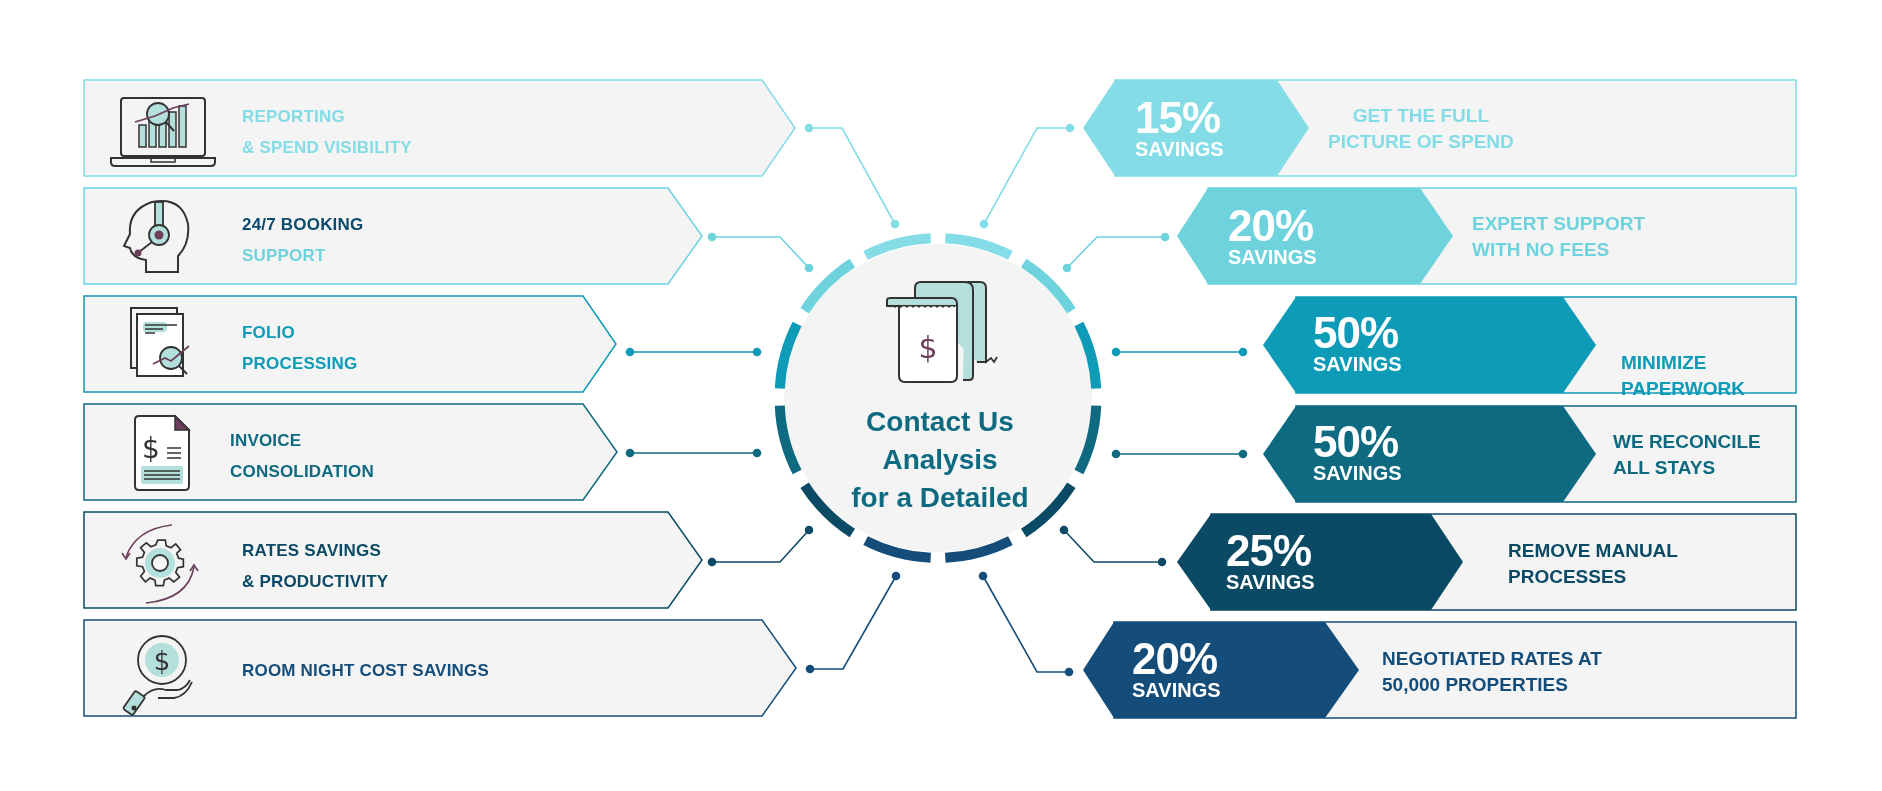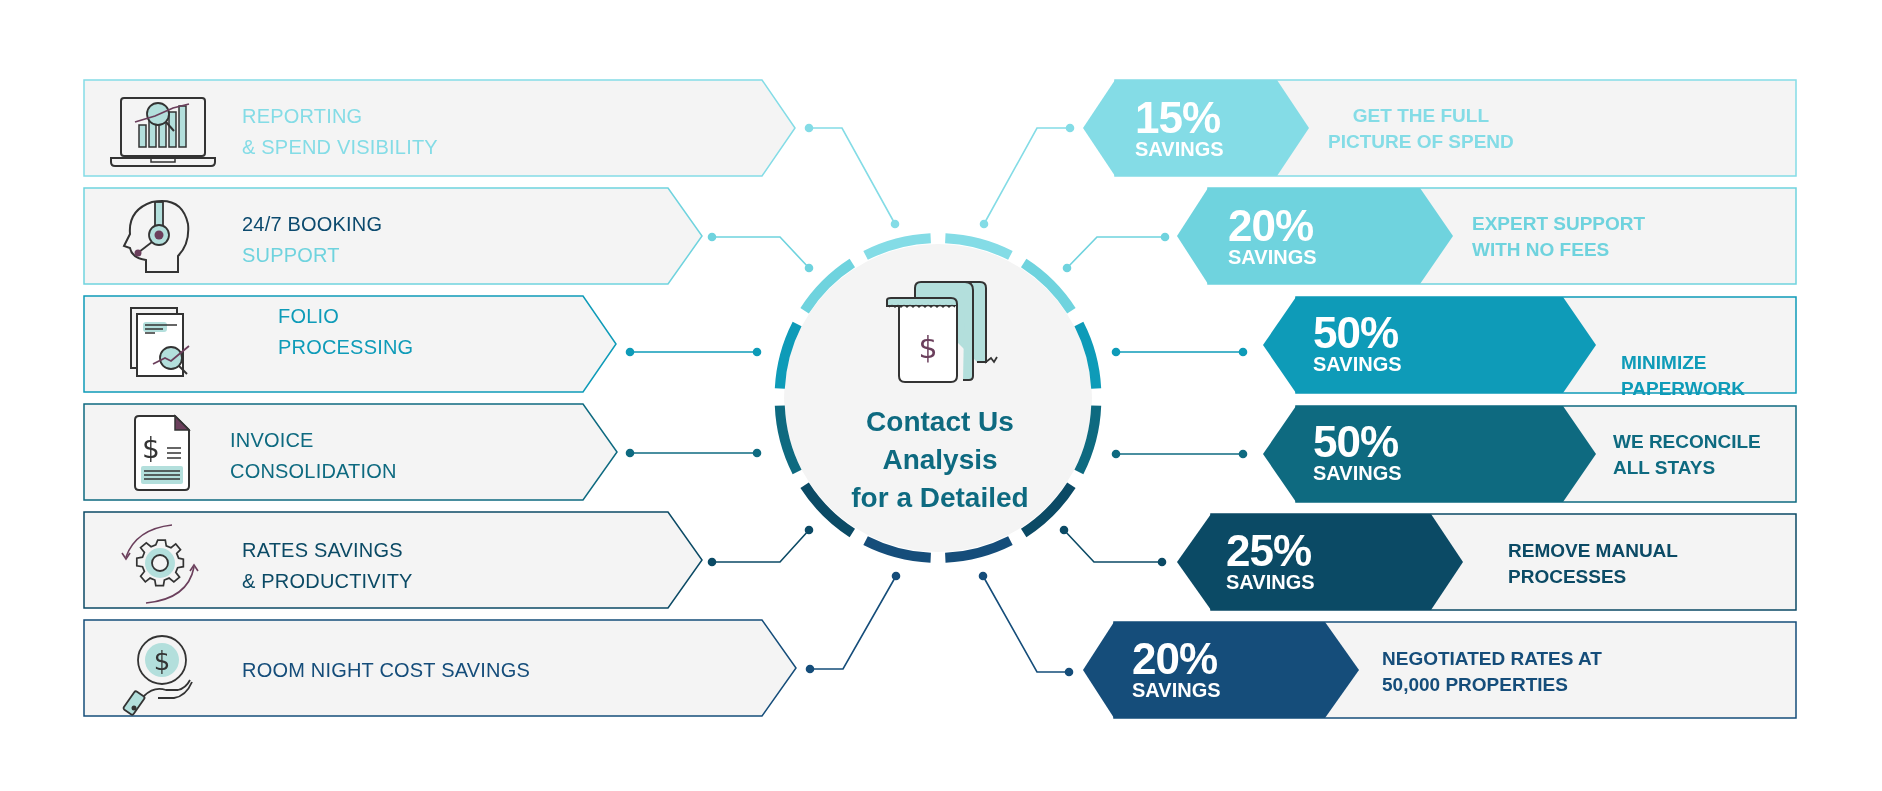--- a/index.html
+++ b/index.html
@@ -1,19 +1,19 @@
 <!DOCTYPE html>
 <html><head>
 <meta charset="utf-8">
 <style>
   html, body { margin: 0; padding: 0; background: #ffffff; }
   body { width: 1882px; height: 791px; position: relative; overflow: hidden; font-family: "Liberation Sans", "DejaVu Sans", sans-serif; }
   #stage { position: absolute; left: 0; top: 0; width: 1882px; height: 791px; }
   svg.layer { position: absolute; left: 0; top: 0; }
-  .feature-label { position: absolute; font-weight: 400; font-size: 20px; line-height: 31px; letter-spacing: 0.2px; white-space: nowrap; }
+  .feature-label { position: absolute; font-weight: 700; font-size: 17px; line-height: 31px; letter-spacing: 0.2px; white-space: nowrap; }
   .benefit-label { position: absolute; font-weight: 700; font-size: 19px; line-height: 26px; white-space: nowrap; }
   .badge-pct { position: absolute; color: #ffffff; font-weight: 700; font-size: 44px; line-height: 40px; letter-spacing: -1px; white-space: nowrap; }
   .badge-sav { position: absolute; color: #ffffff; font-weight: 700; font-size: 20px; line-height: 20px; white-space: nowrap; }
   .center-text { position: absolute; left: 790px; width: 300px; text-align: center; top: 403px; color: #0E6A80; font-weight: 700; font-size: 28px; line-height: 38px; }
   .center-text div { white-space: nowrap; }
 </style>
 </head>
 <body>
 
 <div id="stage">
@@ -229,21 +229,21 @@
   </svg>
 
   <div class="feature-label" style="left:242px; top:101px;">
     <div style="color:#84DCE6">REPORTING</div>
     <div style="color:#84DCE6">&amp; SPEND VISIBILITY</div>
   </div>
   <div class="feature-label" style="left:242px; top:209px;">
     <div style="color:#0c4a6e">24/7 BOOKING</div>
     <div style="color:#6FD3DE">SUPPORT</div>
   </div>
-  <div class="feature-label" style="left:242px; top:301px;margin-left:36px;">
+  <div class="feature-label" style="left:242px; top:317px;">
     <div style="color:#0E9BB8">FOLIO</div>
     <div style="color:#0E9BB8">PROCESSING</div>
   </div>
   <div class="feature-label" style="left:230px; top:425px;">
     <div style="color:#0E6A80">INVOICE</div>
     <div style="color:#0E6A80">CONSOLIDATION</div>
   </div>
   <div class="feature-label" style="left:242px; top:535px;">
     <div style="color:#0B4A65">RATES SAVINGS</div>
     <div style="color:#0B4A65">&amp; PRODUCTIVITY</div>

